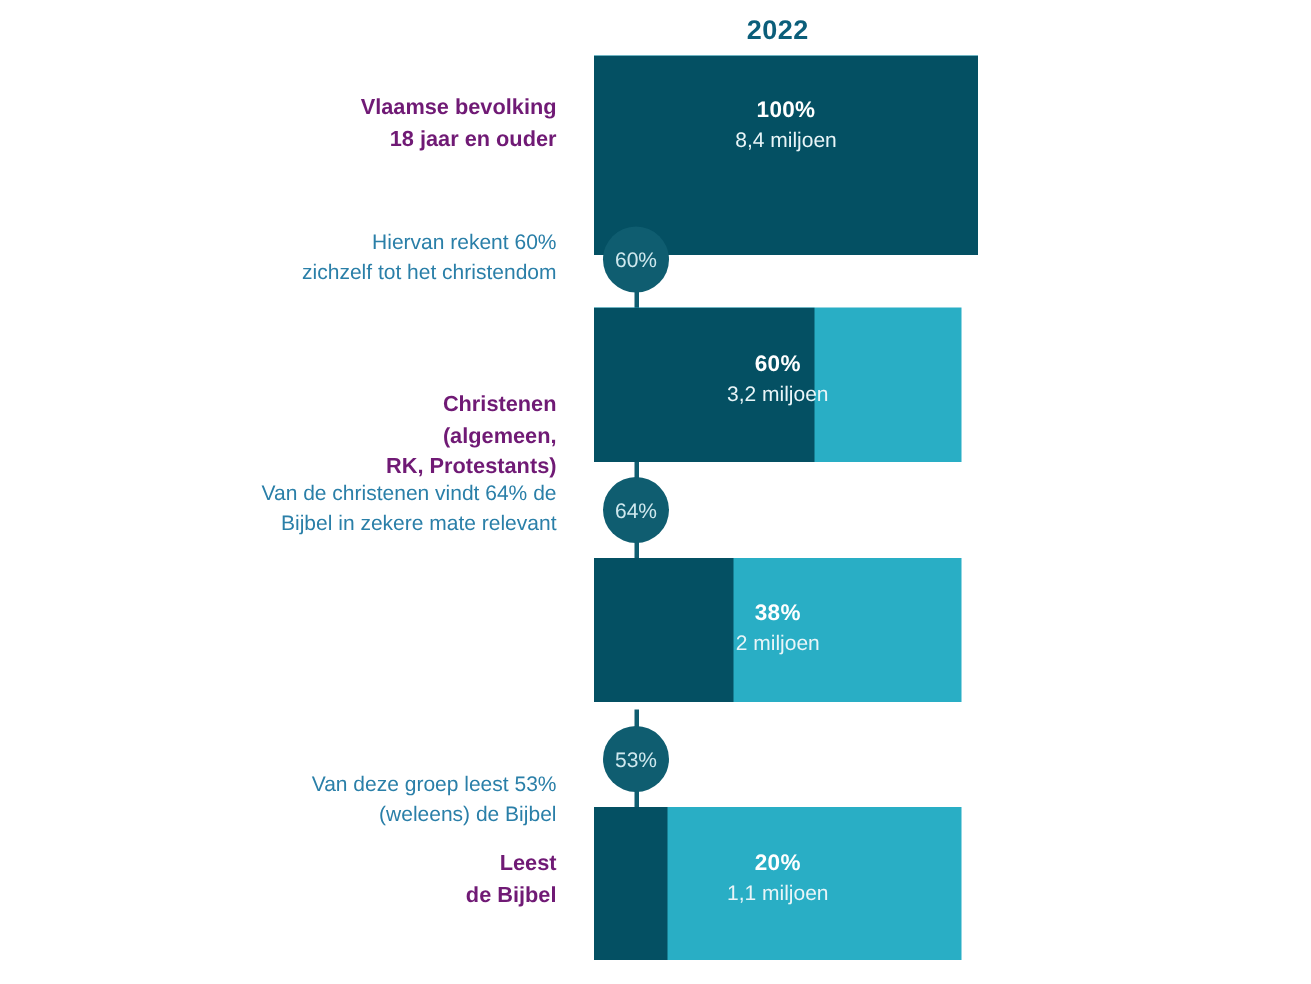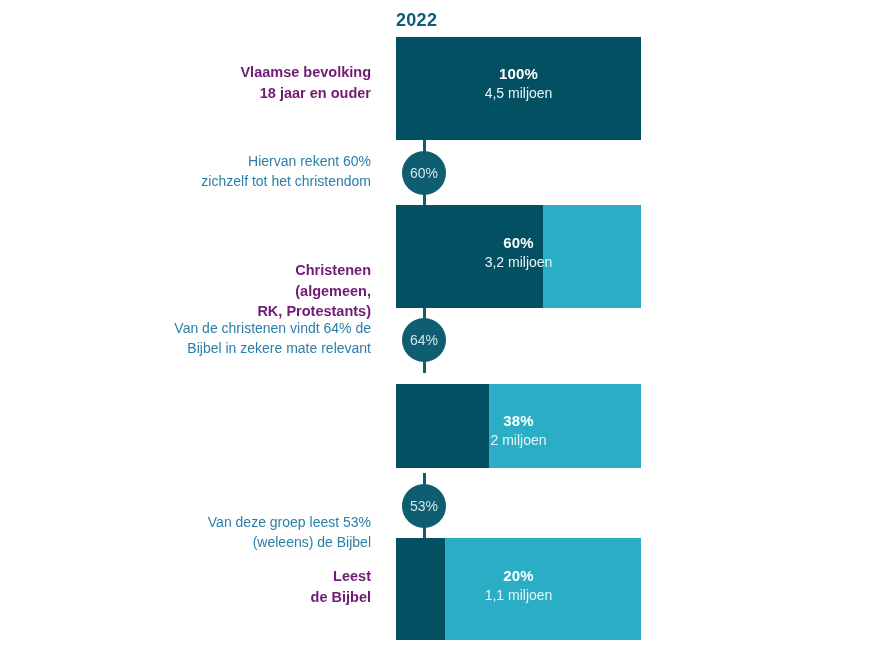--- a/index.html
+++ b/index.html
@@ -18,21 +18,21 @@
     width: 874px;
     height: 656px;
   }
 
   
   .chart-title {
     position: absolute;
     left: 396px;
     top: 10px;
     width: 245px;
-    text-align: left;
+    text-align: center;
     font-size: 18px;
     font-weight: bold;
     color: #0b5e7a;
     letter-spacing: 0.3px;
   }
 
   
   .spine {
     position: absolute;
     left: 423px;
@@ -119,25 +119,25 @@
   <div class="chart-title">2022</div>
 
   <div class="spine" style="top:140px;height:66px;"></div>
   <div class="spine" style="top:307px;height:66px;"></div>
   <div class="spine" style="top:473px;height:66px;"></div>
 
   <div class="stage-label" style="top:62px;">
     <div>Vlaamse bevolking</div>
     <div>18 jaar en ouder</div>
   </div>
-  <div class="bar" style="top:37px;height:103px;">
+  <div class="bar" style="top:37px;height:133px;padding-left:11px;">
     <div class="bar-fill" style="width:100%;"></div>
     <div class="bar-text" style="top:27px;">
       <div class="bar-pct">100%</div>
-      <div class="bar-count">4,5 miljoen</div>
+      <div class="bar-count">8,4 miljoen</div>
     </div>
   </div>
 
   <div class="note-label" style="top:151px;">
     <div>Hiervan rekent 60%</div>
     <div>zichzelf tot het christendom</div>
   </div>
   <div class="connector" style="top:151px;">
     <span>60%</span>
   </div>
@@ -158,21 +158,21 @@
   <div class="note-label" style="top:318px;">
     <div>Van de christenen vindt 64% de</div>
     <div>Bijbel in zekere mate relevant</div>
   </div>
   <div class="connector" style="top:318px;">
     <span>64%</span>
   </div>
 
   <div class="stage-label" style="top:400px;">
   </div>
-  <div class="bar" style="top:372px;height:84px;margin-top:12px;">
+  <div class="bar" style="top:372px;height:96px;">
     <div class="bar-fill" style="width:38%;"></div>
     <div class="bar-text" style="top:27px;">
       <div class="bar-pct">38%</div>
       <div class="bar-count">2 miljoen</div>
     </div>
   </div>
 
   <div class="note-label" style="top:512px;">
     <div>Van deze groep leest 53%</div>
     <div>(weleens) de Bijbel</div>

